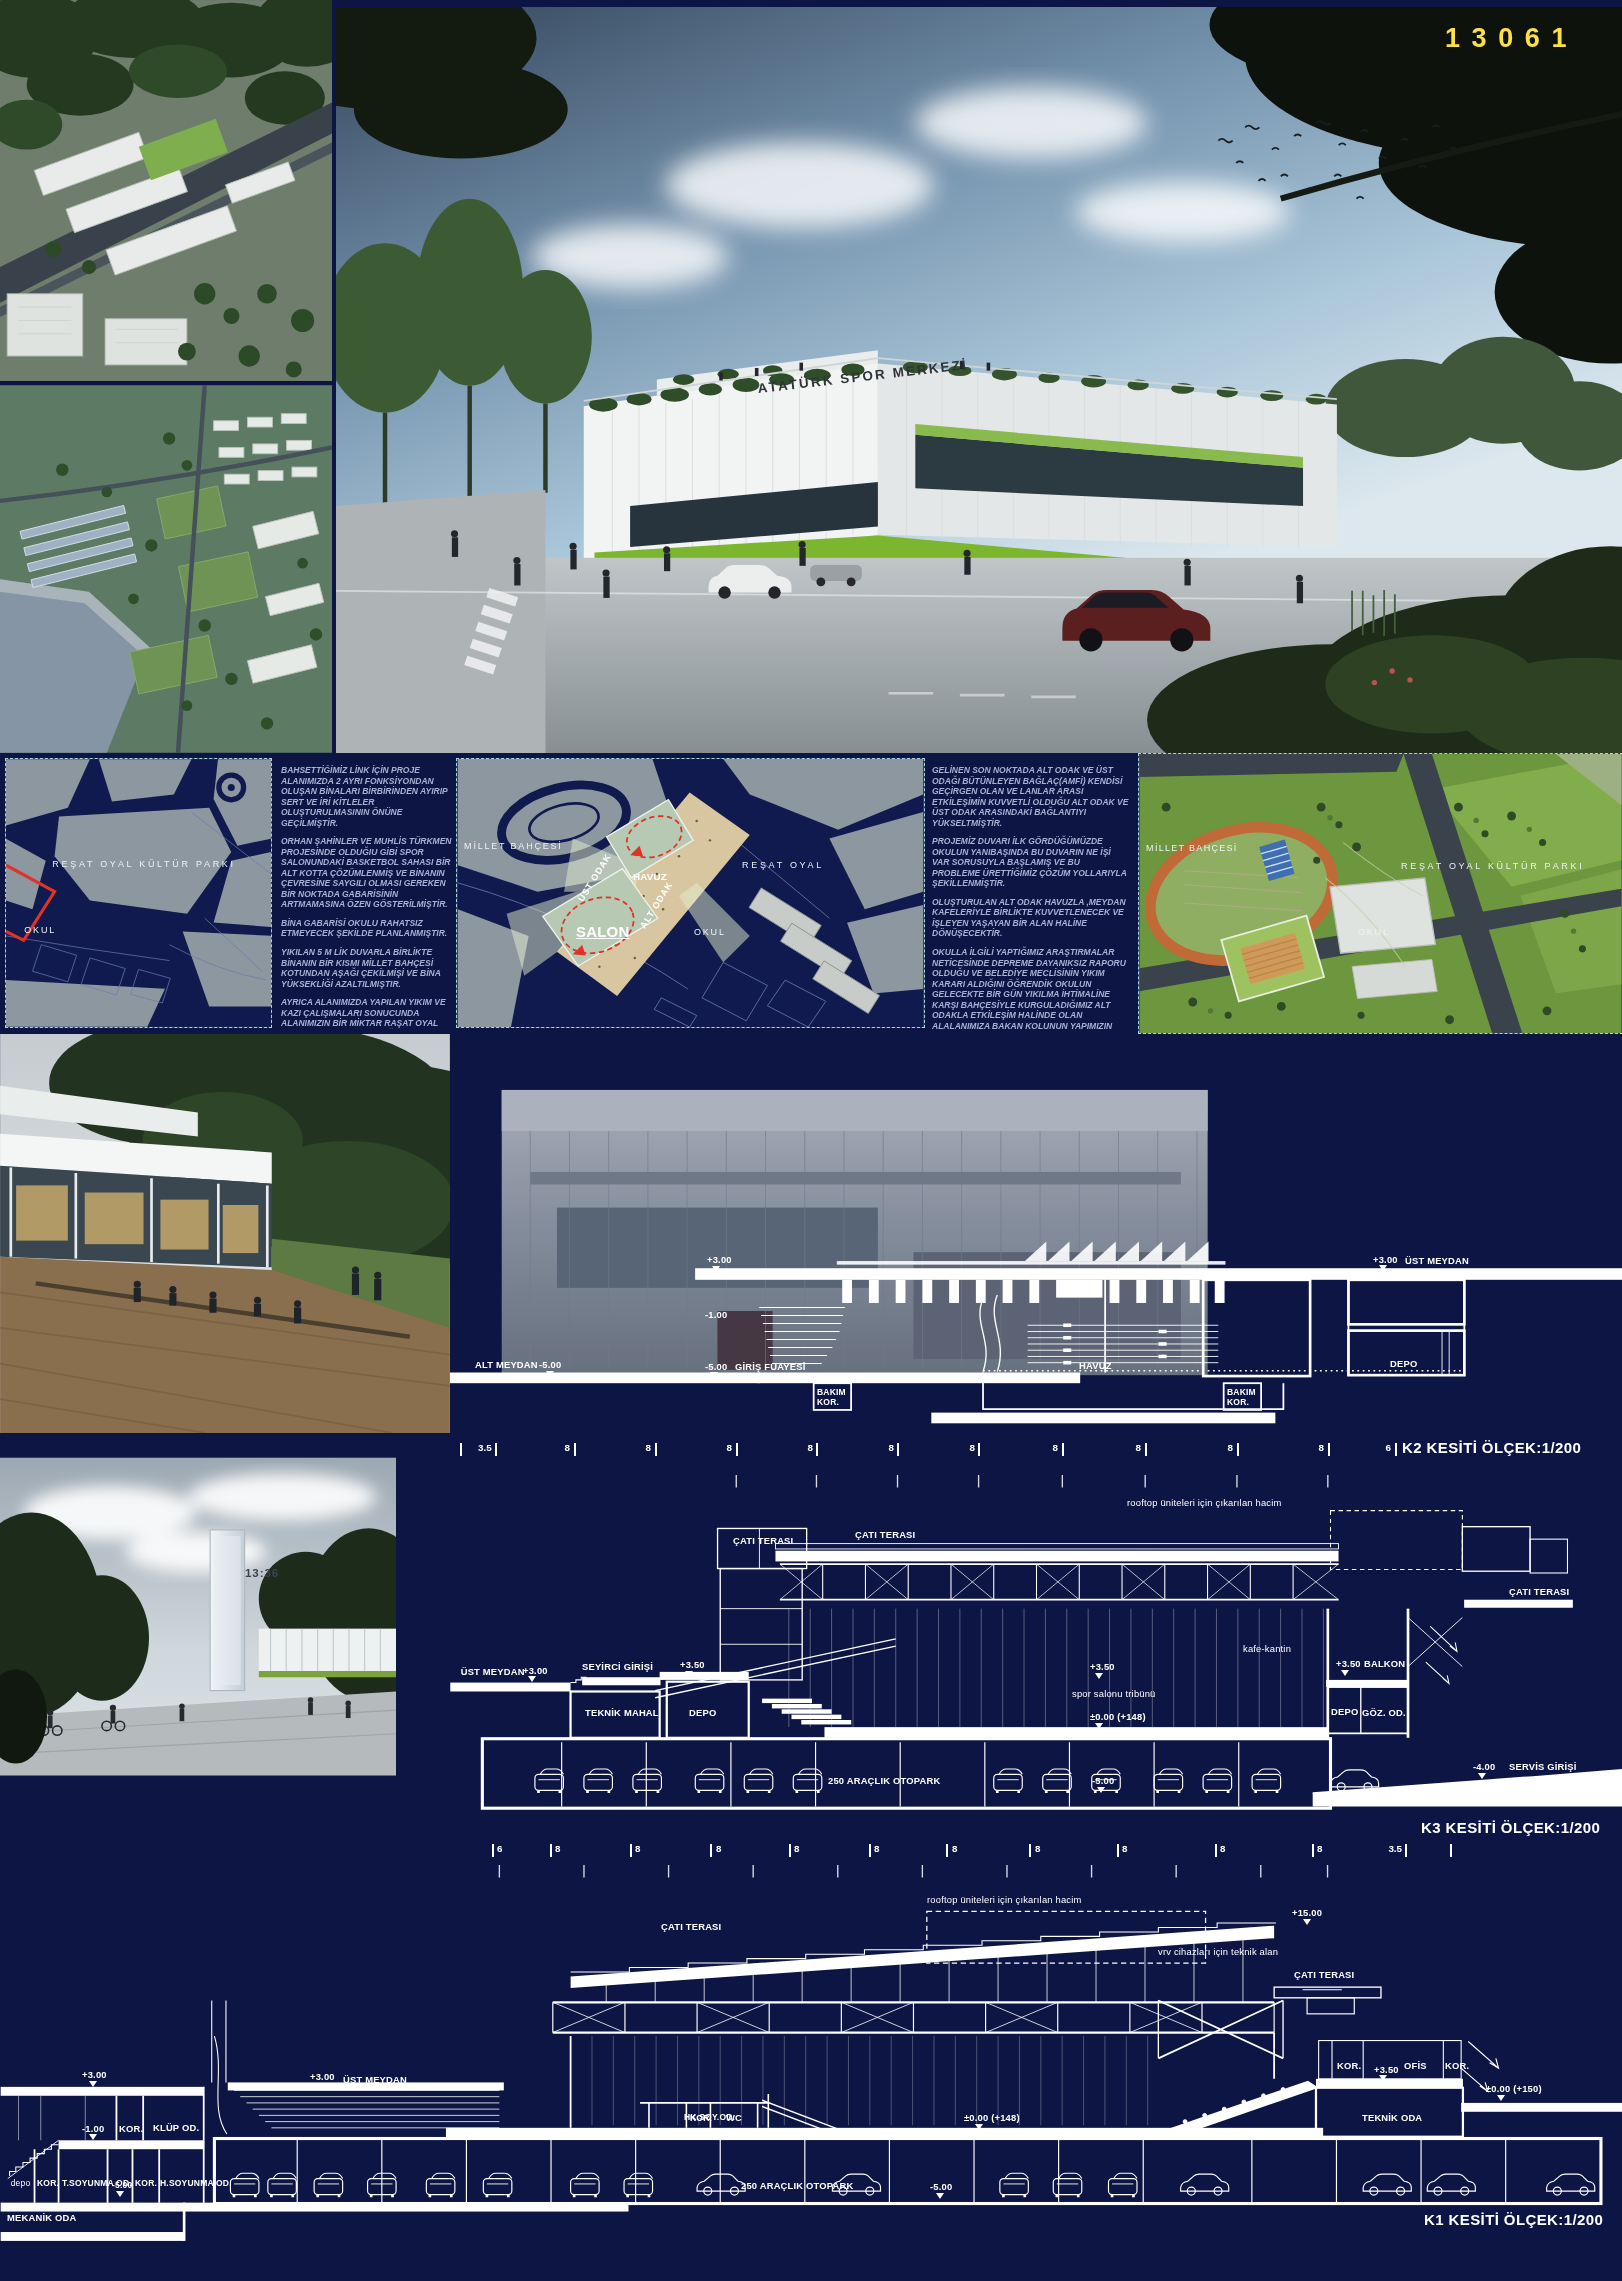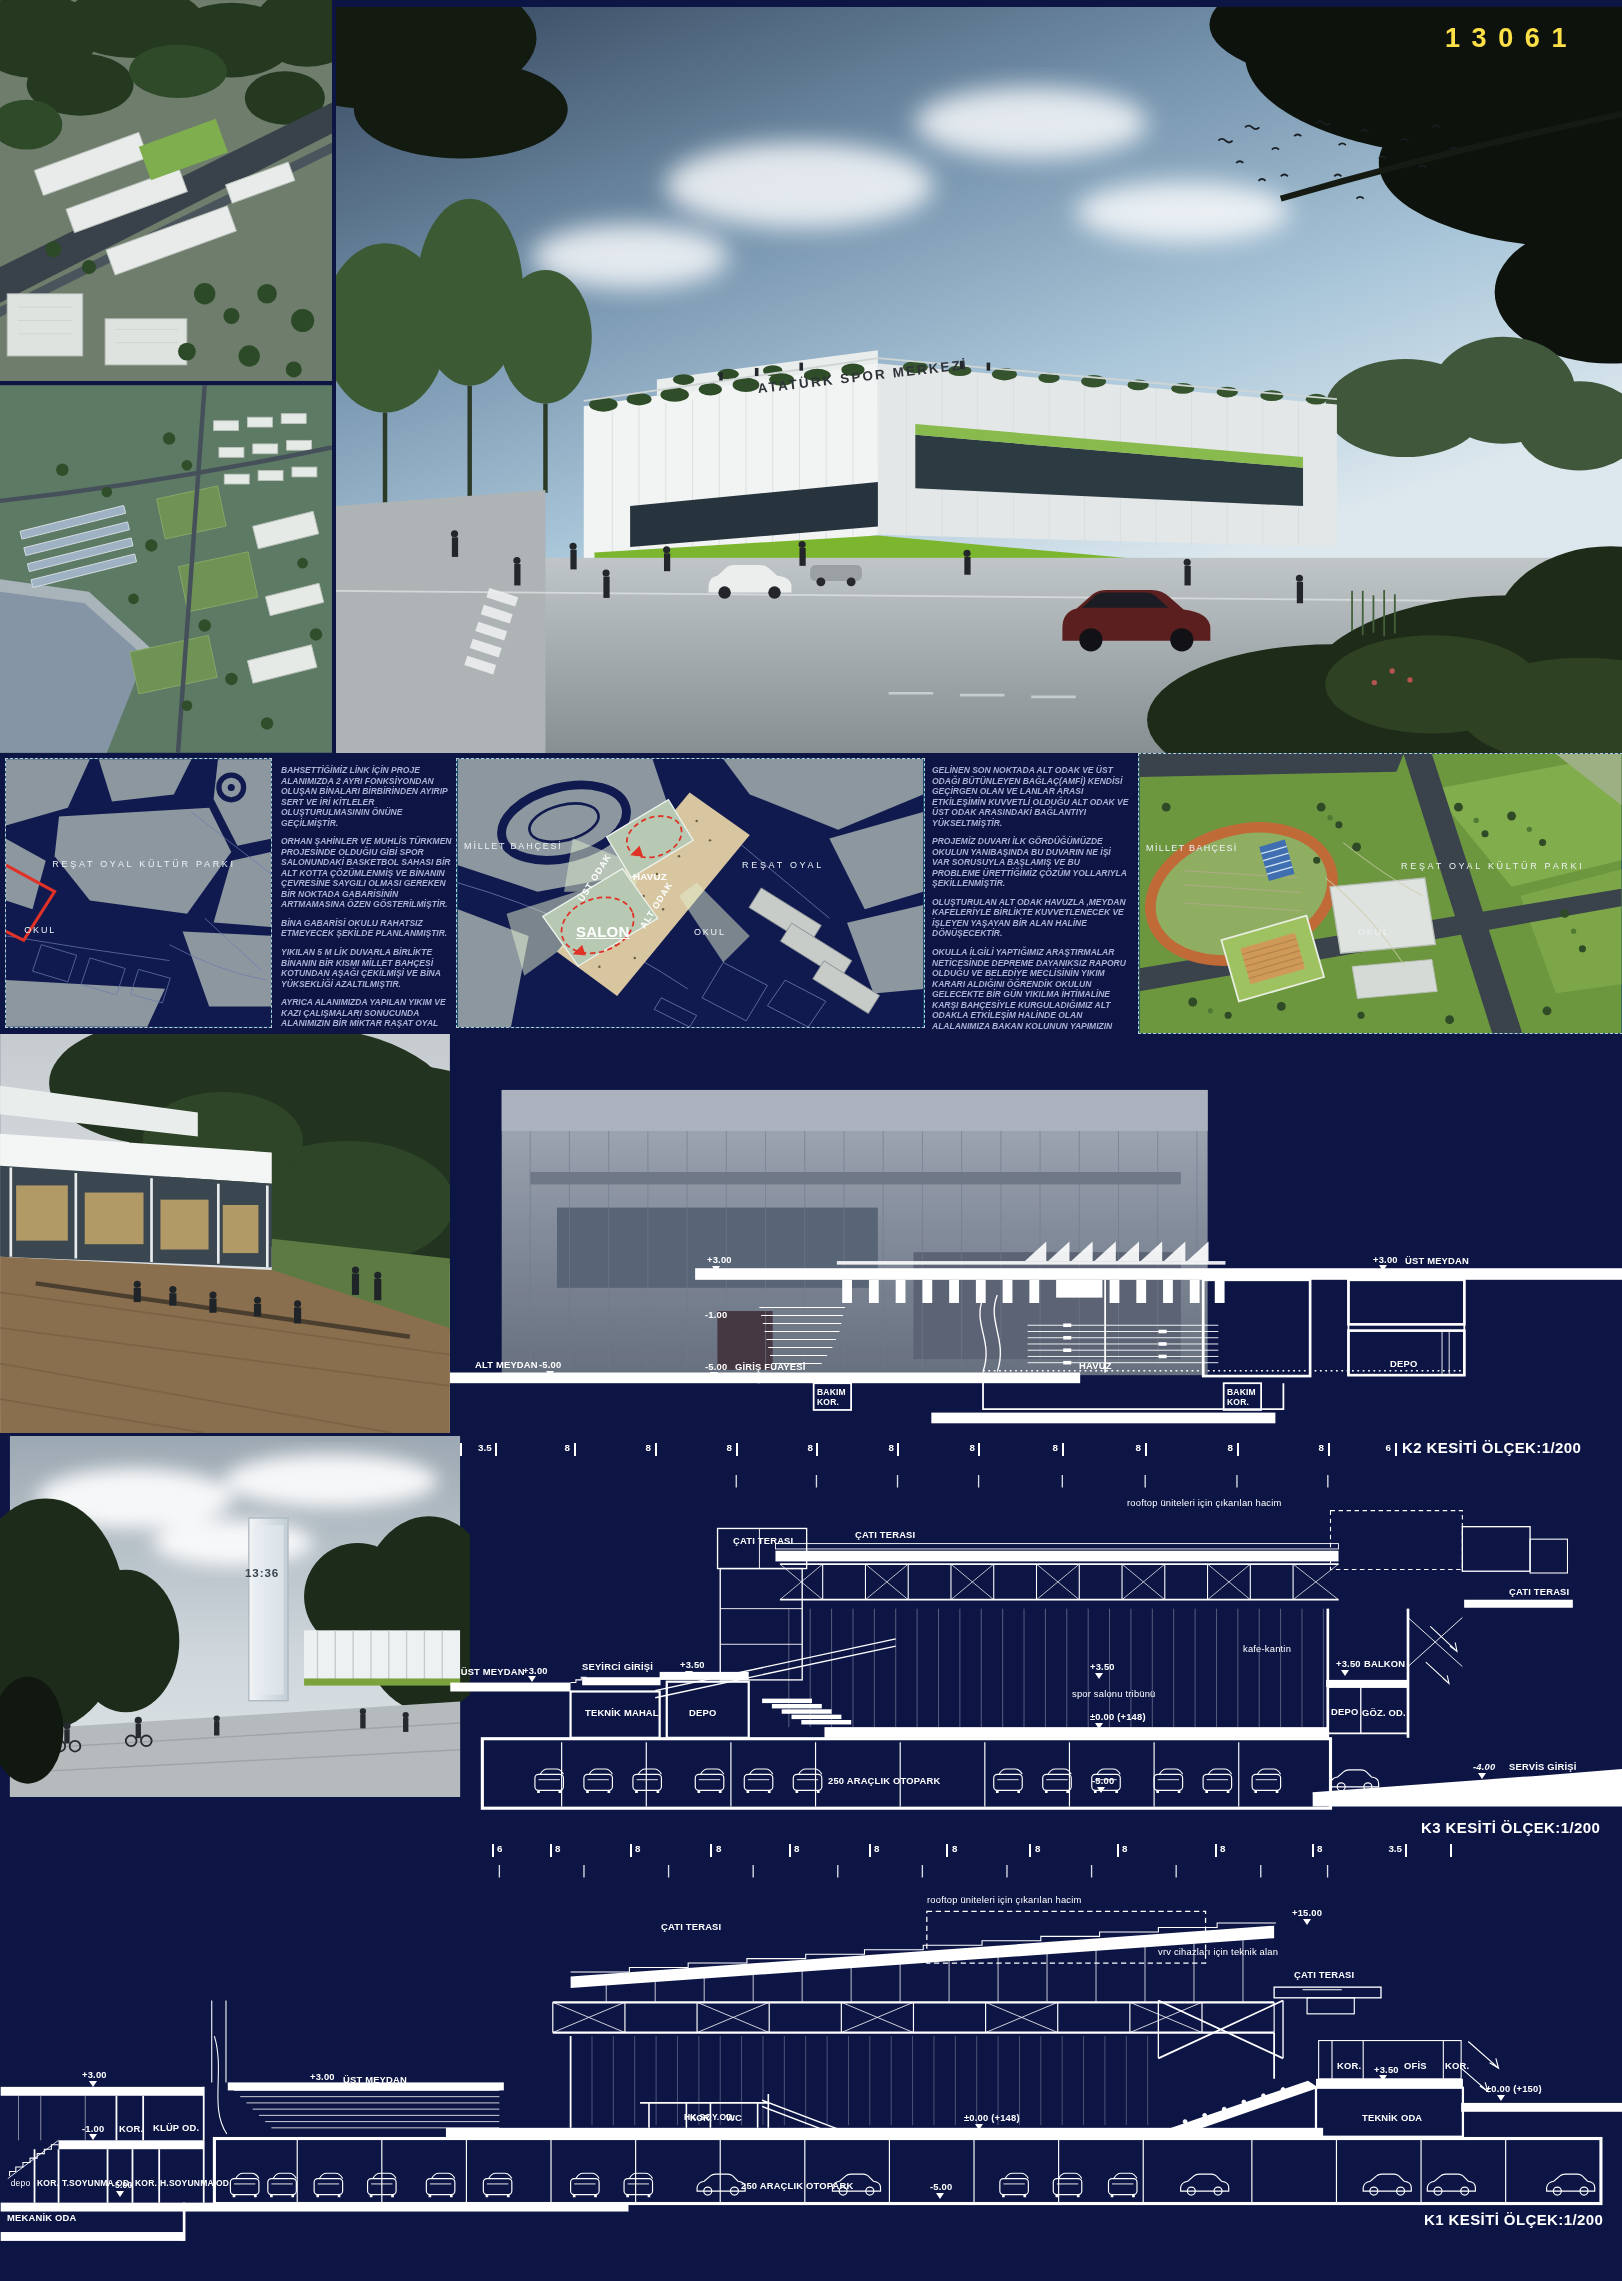--- a/index.html
+++ b/index.html
@@ -560,21 +560,21 @@
             <rect x="0" y="7" width="8" height="24"></rect>
           </g>
         <g transform="translate(420,268)">
             <circle cx="4" cy="3" r="4"></circle>
             <rect x="0" y="7" width="8" height="24"></rect>
           </g>
       </g>
     </svg>
   </div>
 
-  <div class="render" style="left:0;top:1436px;width:470px;height:361px;">
+  <div class="render" style="left:0;top:1436px;width:396px;height:361px;">
     <svg class="art" viewBox="0 0 505 405">
       <defs>
         <linearGradient id="sk3" x1="0" y1="0" x2="0" y2="1">
             <stop offset="0" stop-color="#9cA8b2"></stop>
             <stop offset=".6" stop-color="#cfd7dc"></stop>
             <stop offset="1" stop-color="#dfe4e7"></stop>
           </linearGradient>
         <linearGradient id="mono" x1="0" y1="0" x2="1" y2="0">
             <stop offset="0" stop-color="#f2f5f7"></stop>
             <stop offset="1" stop-color="#c2cdd5"></stop>
@@ -846,21 +846,21 @@
     <span class="lbl" style="left:640px;top:237px;">±0.00 (+148)</span>
     <div class="mk" style="left:645px;top:248px;"></div>
     <span class="lbl" style="left:886px;top:184px;">+3.50</span>
     <div class="mk" style="left:891px;top:195px;"></div>
     <span class="lbl" style="left:914px;top:184px;">BALKON</span>
     <span class="lbl" style="left:881px;top:232px;">DEPO</span>
     <span class="lbl" style="left:912px;top:233px;">GÖZ. OD.</span>
     <span class="lbl" style="left:378px;top:301px;">250 ARAÇLIK OTOPARK</span>
     <span class="lbl" style="left:642px;top:301px;">-5.00</span>
     <div class="mk" style="left:647px;top:312px;"></div>
-    <span class="lbl" style="left:1023px;top:287px;font-style:italic;">-4.00</span>
+    <span class="lbl" style="left:1023px;top:287px;">-4.00</span>
     <div class="mk" style="left:1028px;top:298px;"></div>
     <span class="lbl" style="left:1059px;top:287px;">SERVİS GİRİŞİ</span>
     <span class="lbl big" style="left:971px;top:344px;">K3 KESİTİ ÖLÇEK:1/200</span>
 
     <div class="tick" style="left:42px;top:369px;"></div>
       <span class="dimnum" style="left:47px;top:368px;">6</span>
     <div class="tick" style="left:100px;top:369px;"></div>
       <span class="dimnum" style="left:105px;top:368px;">8</span>
     <div class="tick" style="left:180px;top:369px;"></div>
       <span class="dimnum" style="left:185px;top:368px;">8</span>

